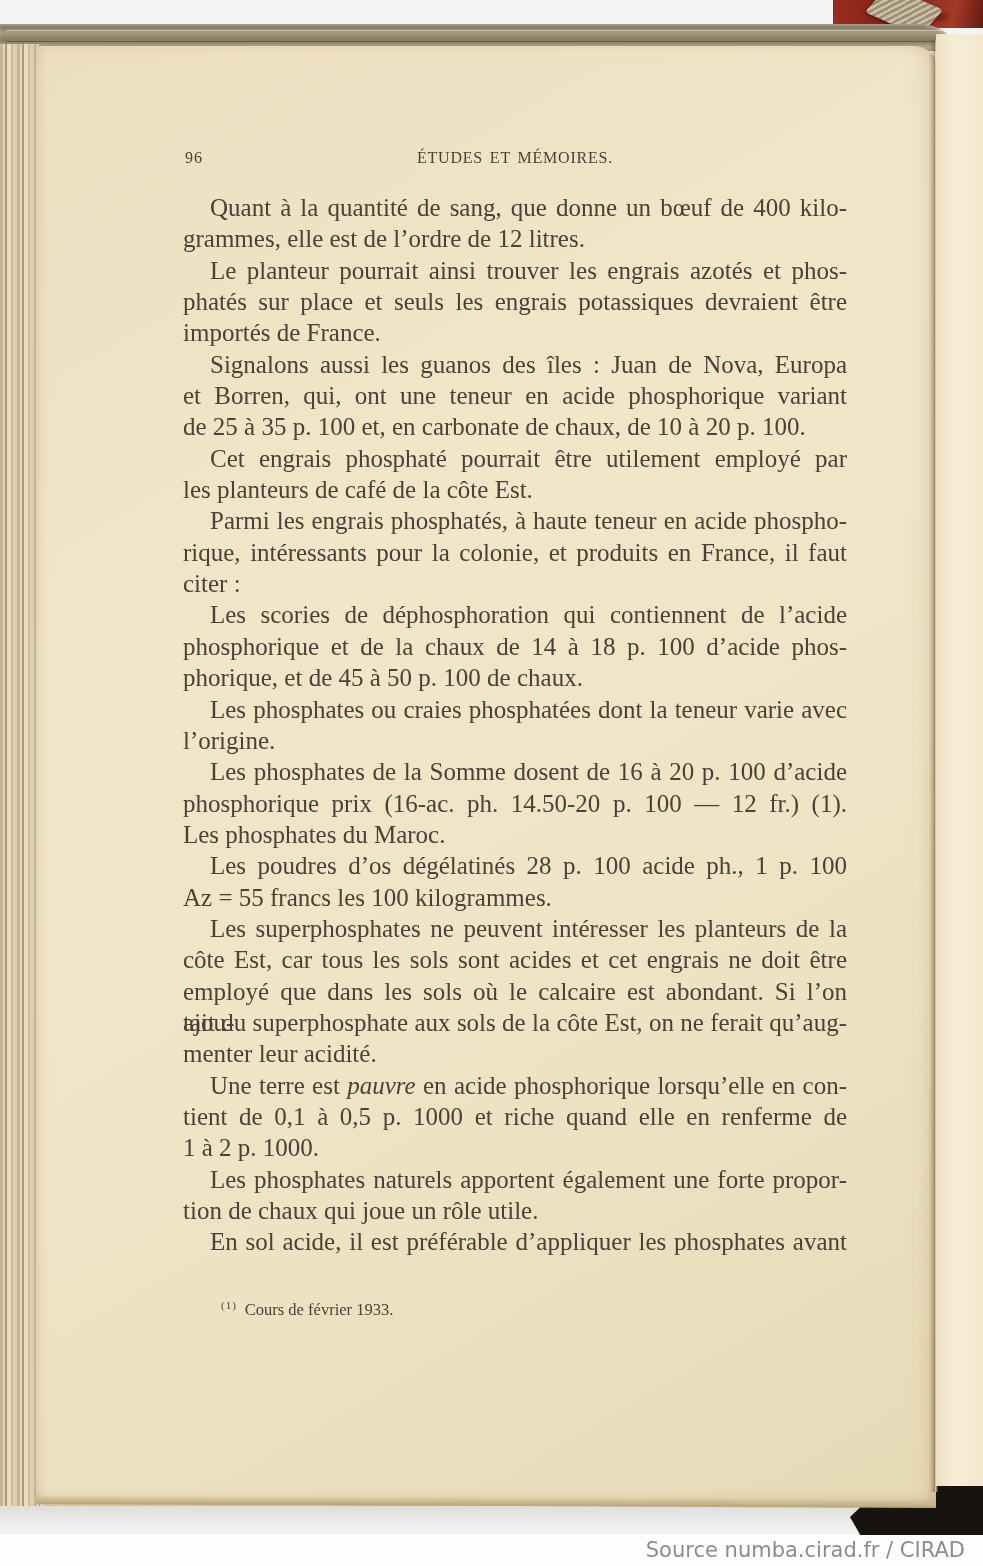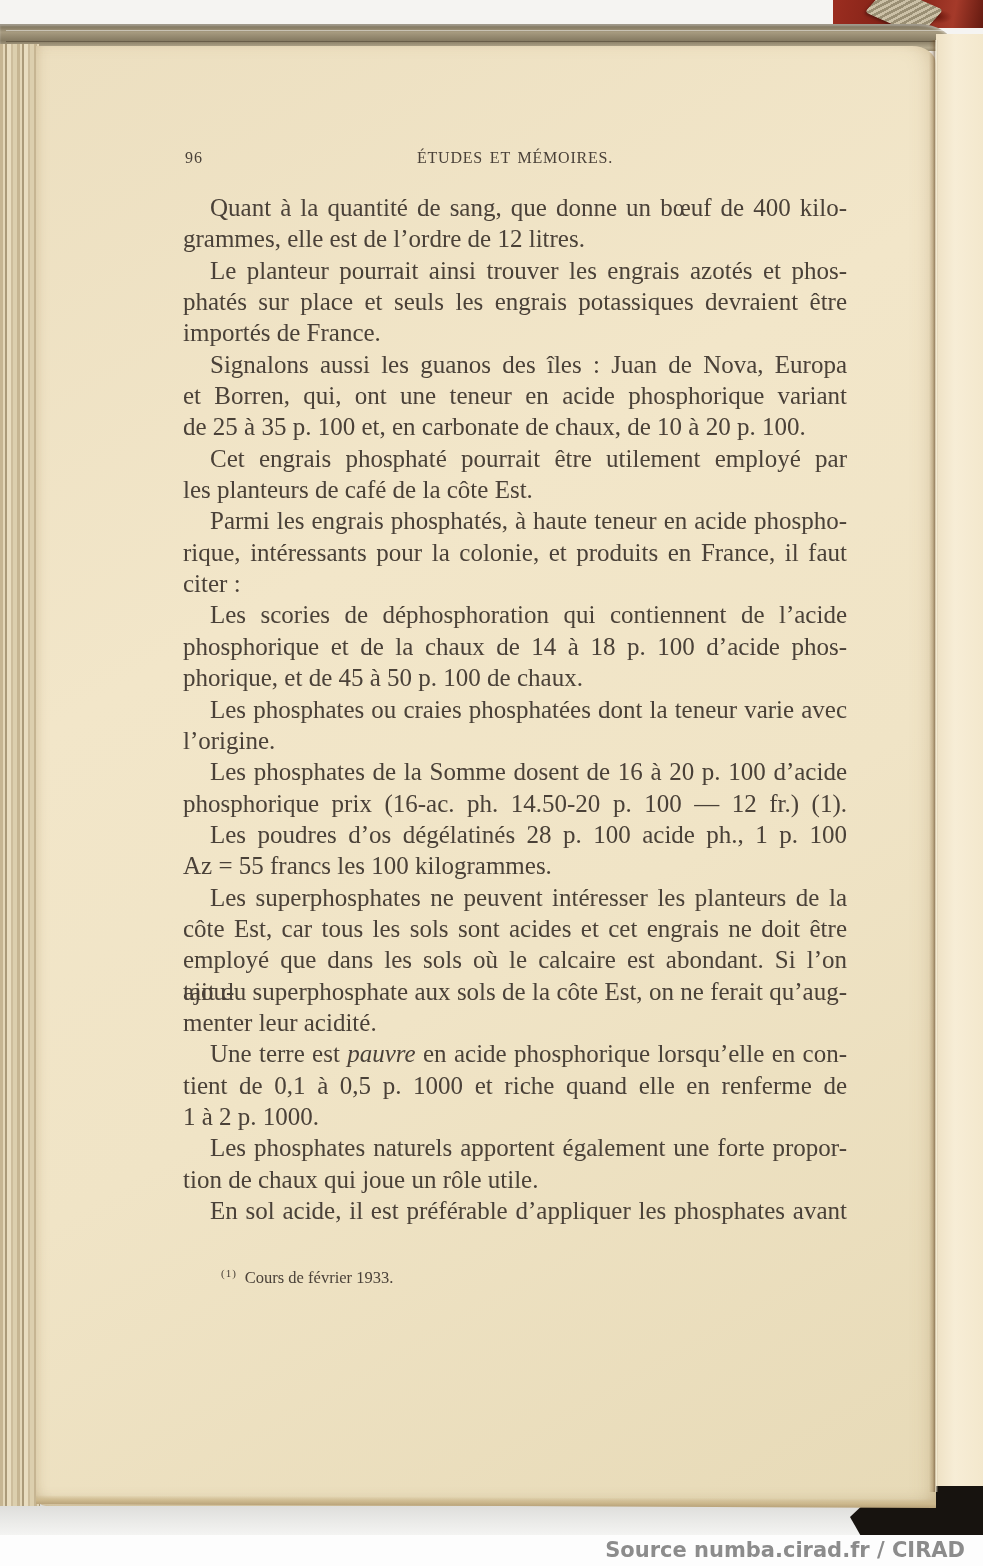--- a/index.html
+++ b/index.html
@@ -95,21 +95,20 @@
   .footnote{
     margin-top:36px; padding-left:38px; font-size:16.5px; line-height:22px;
   }
   .footnote .fn-marker{
     font-size:11px; vertical-align:6px; letter-spacing:1px; margin-right:8px;
   }
   
   .caption-bar{
     position:absolute; left:0; top:1535px; width:983px; height:31px;
     background:#fdfdfd;
-    font-weight:bold;
   }
   .caption-text{
     position:absolute; right:18px; top:3px;
     font-family:"DejaVu Sans", sans-serif; font-size:21px; color:#8c8c8c;
   }
 </style>
 </head>
 <body>
 
 <div class="stage">
@@ -145,20 +144,21 @@
         <div class="line indent">Parmi les engrais phosphatés, à haute teneur en acide phospho-</div>
         <div class="line">rique, intéressants pour la colonie, et produits en France, il faut</div>
         <div class="line last">citer :</div>
         <div class="line indent">Les scories de déphosphoration qui contiennent de l’acide</div>
         <div class="line">phosphorique et de la chaux de 14 à 18 p. 100 d’acide phos-</div>
         <div class="line last">phorique, et de 45 à 50 p. 100 de chaux.</div>
         <div class="line indent">Les phosphates ou craies phosphatées dont la teneur varie avec</div>
         <div class="line last">l’origine.</div>
         <div class="line indent">Les phosphates de la Somme dosent de 16 à 20 p. 100 d’acide</div>
         <div class="line">phosphorique prix (16-ac. ph. 14.50-20 p. 100 — 12 fr.) (1).</div>
+        <div class="line last">Les phosphates du Maroc.</div>
         <div class="line indent">Les poudres d’os dégélatinés 28 p. 100 acide ph., 1 p. 100</div>
         <div class="line last">Az = 55 francs les 100 kilogrammes.</div>
         <div class="line indent">Les superphosphates ne peuvent intéresser les planteurs de la</div>
         <div class="line">côte Est, car tous les sols sont acides et cet engrais ne doit être</div>
         <div class="line">employé que dans les sols où le calcaire est abondant. Si l’on ajou-</div>
         <div class="line">tait du superphosphate aux sols de la côte Est, on ne ferait qu’aug-</div>
         <div class="line last">menter leur acidité.</div>
         <div class="line indent">Une terre est <em>pauvre</em> en acide phosphorique lorsqu’elle en con-</div>
         <div class="line">tient de 0,1 à 0,5 p. 1000 et riche quand elle en renferme de</div>
         <div class="line last">1 à 2 p. 1000.</div>

